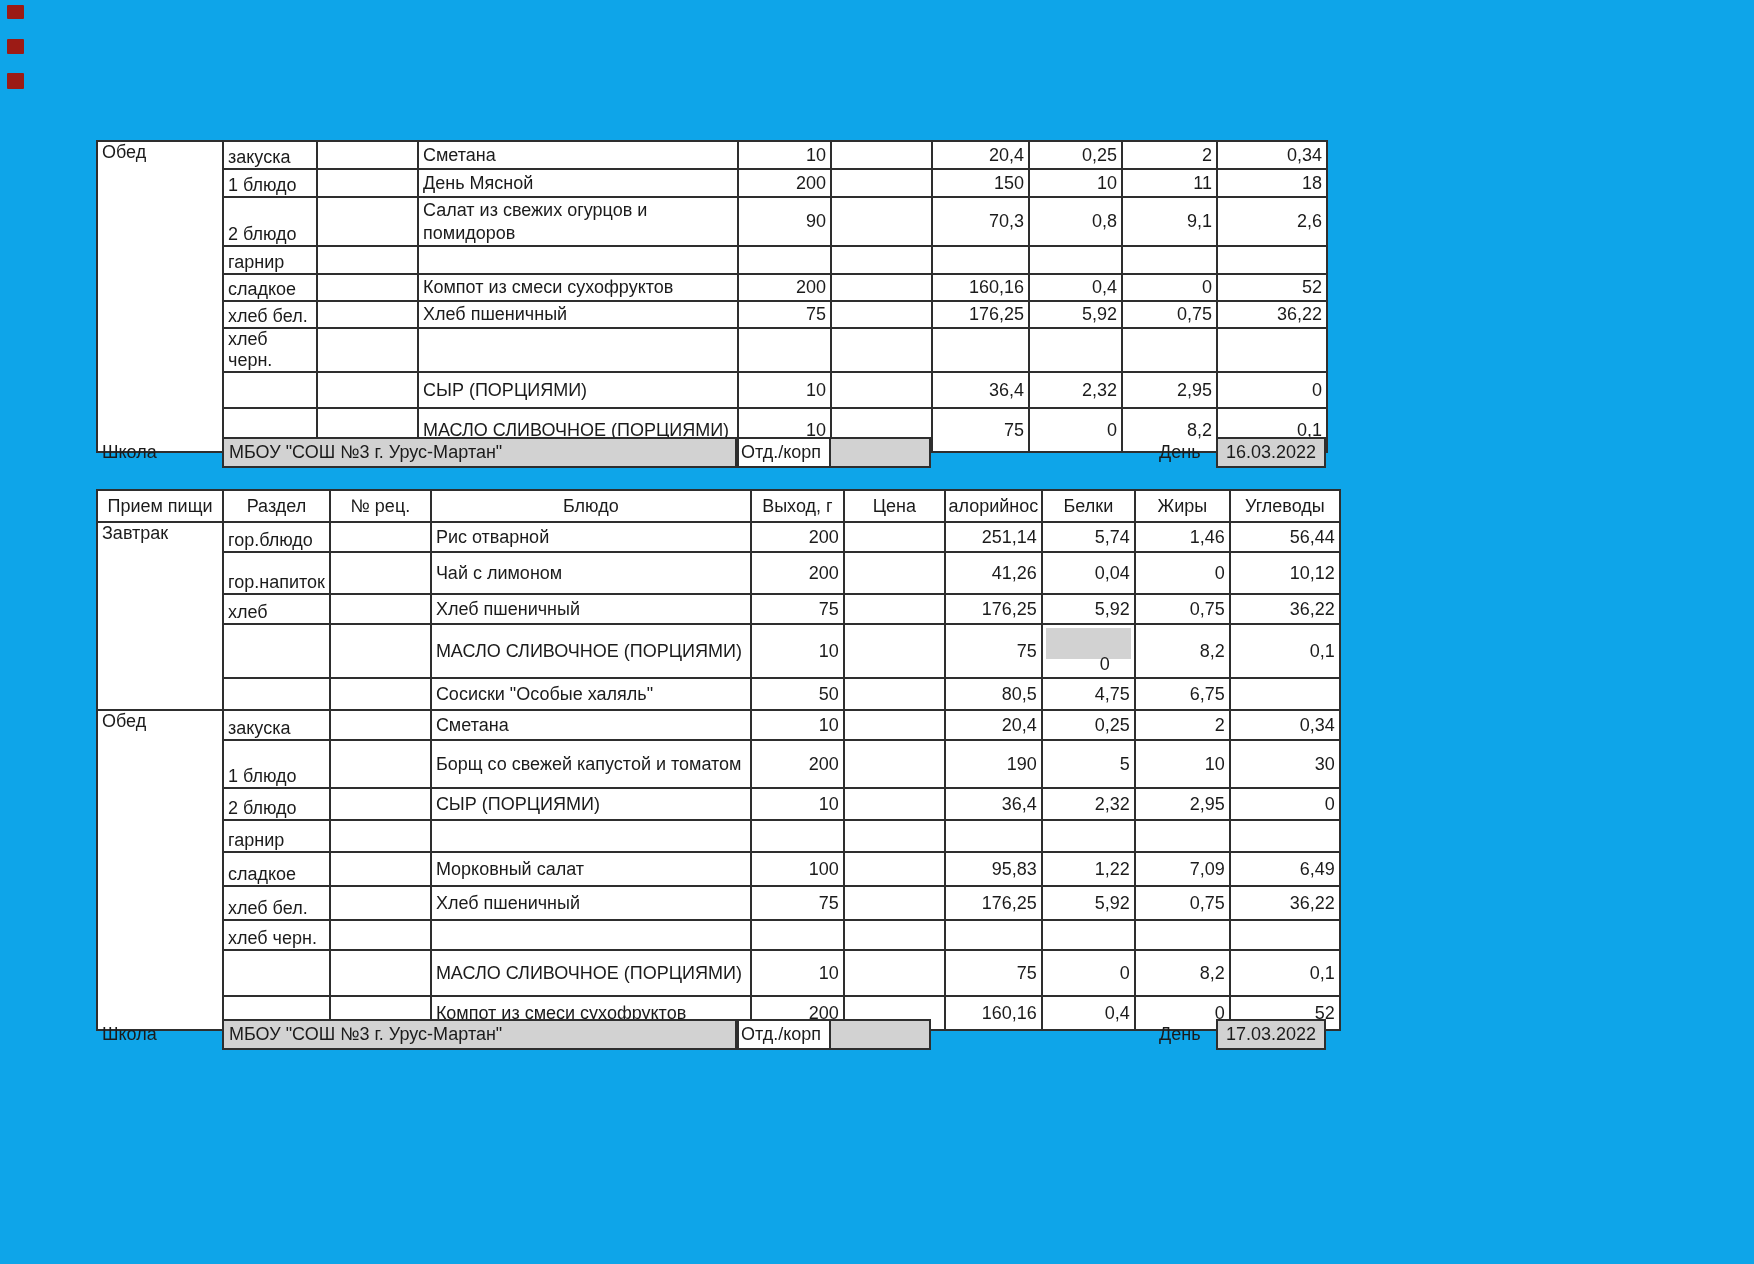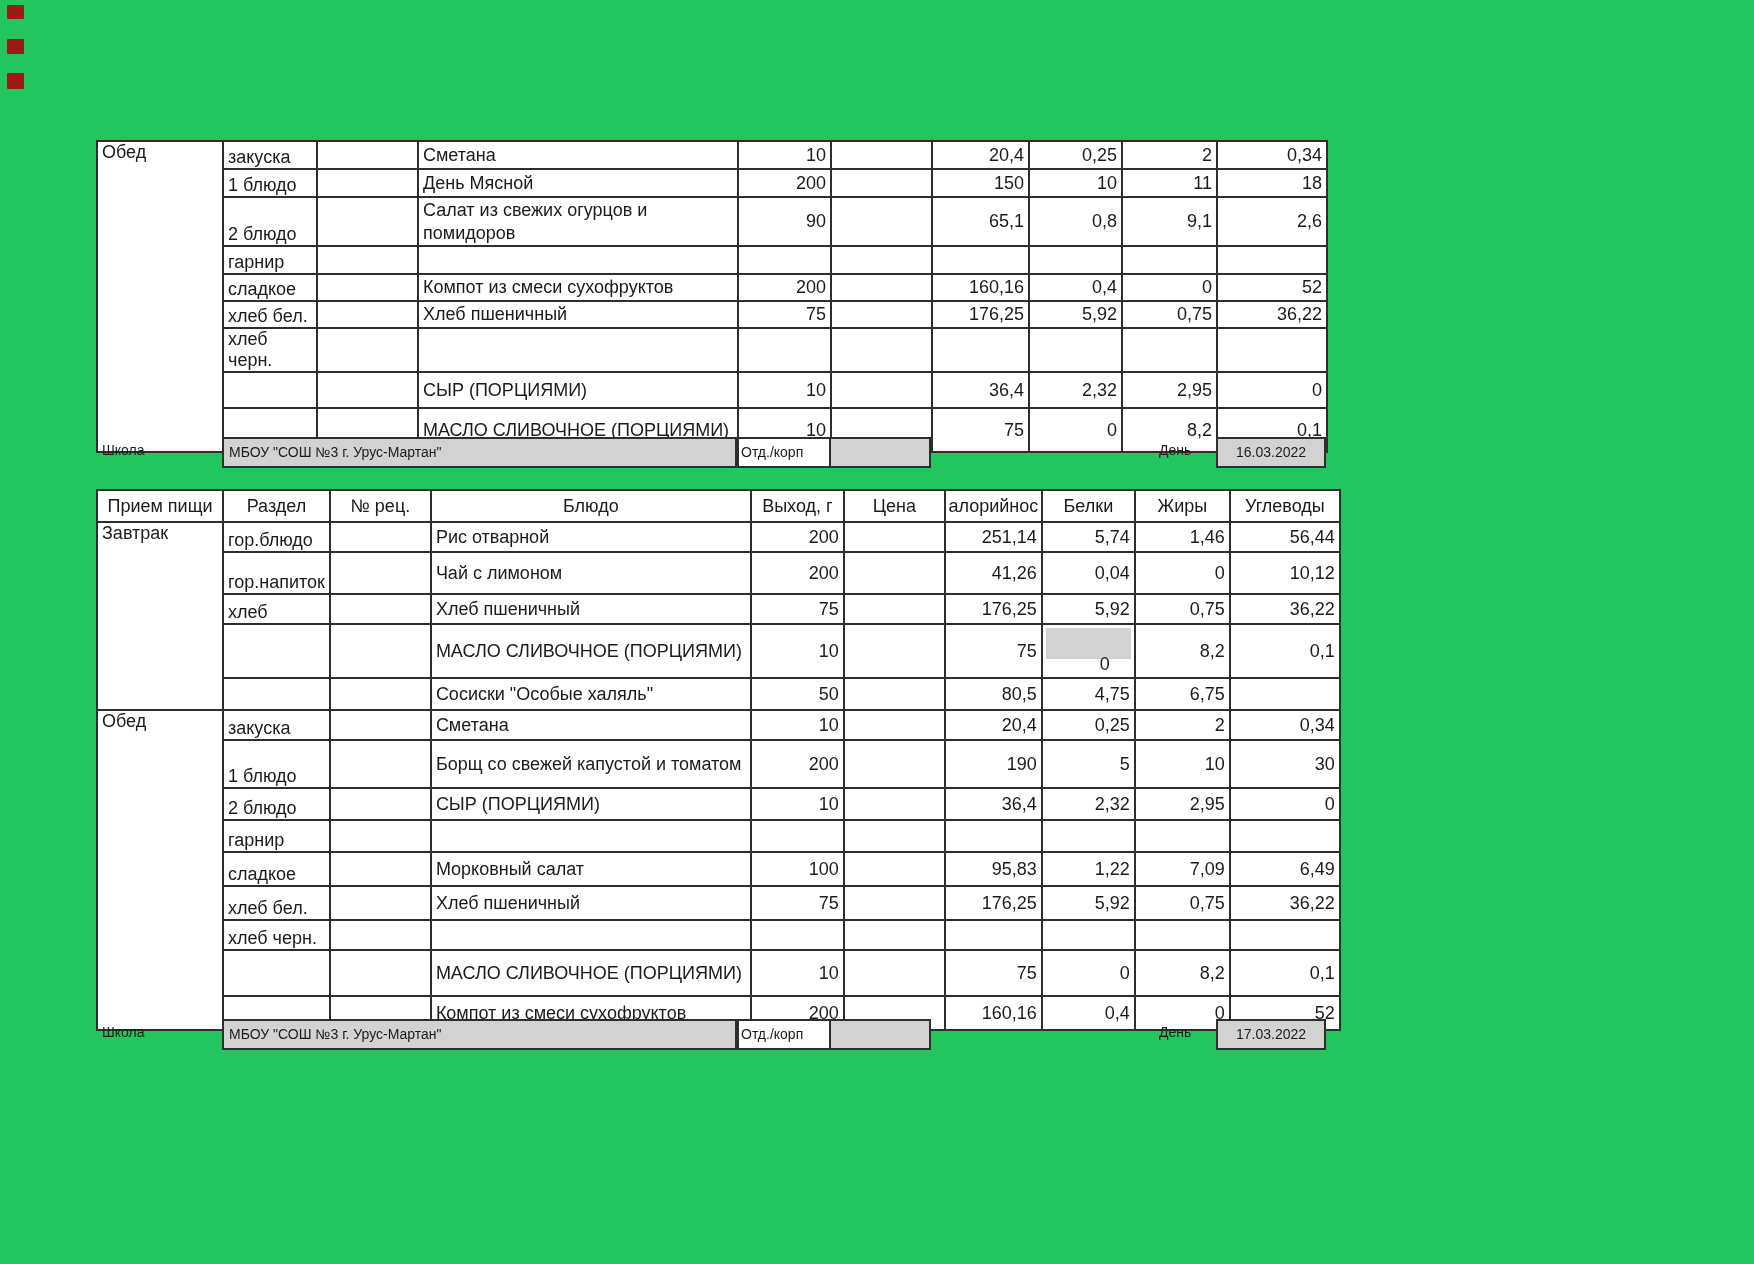--- a/index.html
+++ b/index.html
@@ -1,16 +1,16 @@
 <!DOCTYPE html>
 <html><head>
 <meta charset="utf-8">
 <style>
   html,body{margin:0;padding:0;background:#e8e8e8;}
-  .page{position:relative;width:1754px;height:1264px;background:#22c55e;
+  .page{position:relative;width:1754px;height:1264px;background:#0ea5e9;
         font-family:"Liberation Sans",sans-serif;color:#1b1b1b;overflow:hidden;}
   .mark{position:absolute;width:17px;border-radius:1px;}
   #m1{left:7px;top:5px;height:14px}
   #m2{left:7px;top:39px;height:15px}
   #m3{left:7px;top:73px;height:16px}
 
   table.menu{position:absolute;border-collapse:collapse;table-layout:fixed;
              font-size:18px;color:#1b1b1b;}
   #t1{left:96px;top:140px;}
   #t2{left:96px;top:489px;}
@@ -19,21 +19,21 @@
   table.menu th{font-weight:400;text-align:center;height:30px;padding:0 1px;background:#fff;}
   td.c-meal{vertical-align:top;padding-top:2px;}
   td.c-razdel{vertical-align:bottom;padding-bottom:3px;}
   td.c-dish{text-align:left;vertical-align:middle;line-height:1.25;}
   td.c-num{text-align:right;vertical-align:middle;padding-right:6px;}
   td.gray{background:#d2d2d2;}
   td.overlay{position:relative;padding:0;}
   .ovbox{position:absolute;left:3px;right:3px;top:3px;height:60%;background:#d2d2d2;}
   .ovval{position:absolute;right:24px;bottom:2px;}
 
-  .school{position:absolute;left:96px;width:1230px;height:32px;font-size:14px;}
+  .school{position:absolute;left:96px;width:1230px;height:32px;font-size:18px;}
   #s1{top:437px;} #s2{top:1019px;}
   .school *{box-sizing:border-box;}
   .school .lbl{position:absolute;left:6px;top:5px;}
   .school .name{position:absolute;left:126px;top:0;width:515px;height:31px;background:#d2d2d2;
         border:2px solid #2e2e2e;line-height:27px;padding-left:5px;white-space:nowrap;overflow:hidden;}
   .school .dept{position:absolute;left:641px;top:0;width:94px;height:31px;
         border:2px solid #2e2e2e;line-height:27px;padding-left:2px;background:#fff;}
   .school .mask{position:absolute;left:733px;top:0;width:102px;height:31px;background:#d2d2d2;
         border:2px solid #2e2e2e;}
   .school .day{position:absolute;left:1063px;top:5px;width:95px;}
@@ -85,21 +85,21 @@
           <td class="c-num">10</td>
           <td class="c-num">11</td>
           <td class="c-num">18</td>
         </tr>
         <tr style="height: 49px;">
           <td class="c-razdel">2 блюдо</td>
           <td class="gray"></td>
           <td class="c-dish">Салат из свежих огурцов и помидоров</td>
           <td class="c-num">90</td>
           <td class="gray"></td>
-          <td class="c-num">65,1</td>
+          <td class="c-num">70,3</td>
           <td class="c-num">0,8</td>
           <td class="c-num">9,1</td>
           <td class="c-num">2,6</td>
         </tr>
         <tr style="height: 28px;">
           <td class="c-razdel">гарнир</td>
           <td class="gray"></td>
           <td class="c-dish"></td>
           <td class="c-num"></td>
           <td class="gray"></td>

